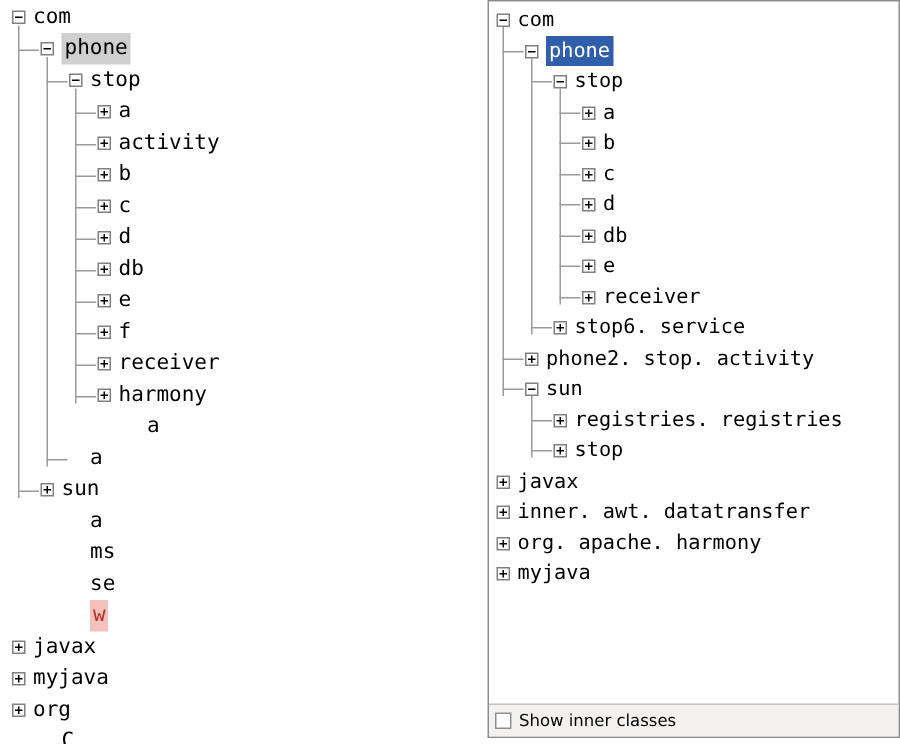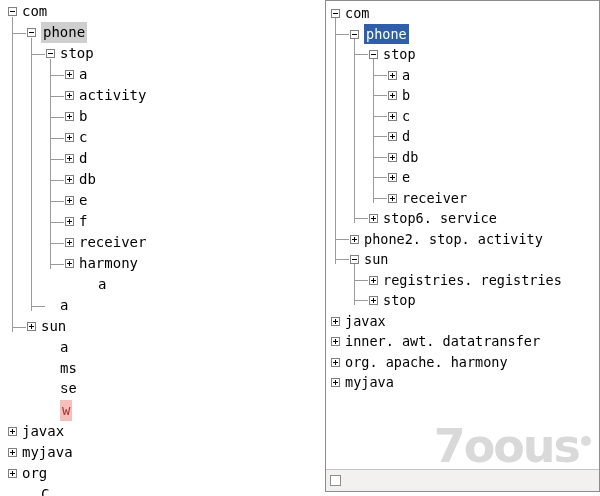--- a/index.html
+++ b/index.html
@@ -234,21 +234,21 @@
       <span class="toggle plus" style="left: 27px;"></span>
       <span class="label" style="left: 41px;">sun</span>
     </div>
     <div class="row" style="position: absolute; left: 0px; top: 337px; height: 21px; line-height: 21px;">
       <span class="label" style="left: 60px;">a</span>
     </div>
     <div class="row" style="position: absolute; left: 0px; top: 358px; height: 21px; line-height: 21px;">
       <span class="label" style="left: 60px;">ms</span>
     </div>
     <div class="row" style="position: absolute; left: 0px; top: 379px; height: 21px; line-height: 21px;">
-      <span class="label" style="left: 60px; font-family: Liberation Mono, monospace;">se</span>
+      <span class="label" style="left: 60px;">se</span>
     </div>
     <div class="row" style="position: absolute; left: 0px; top: 400px; height: 21px; line-height: 21px;">
       <span class="label pinkish" style="left: 60px;">w</span>
     </div>
     <div class="row" style="position: absolute; left: 0px; top: 421px; height: 21px; line-height: 21px;">
       <span class="toggle plus" style="left: 8px;"></span>
       <span class="label" style="left: 22px;">javax</span>
     </div>
     <div class="row" style="position: absolute; left: 0px; top: 442px; height: 21px; line-height: 21px;">
       <span class="toggle plus" style="left: 8px;"></span>
@@ -370,19 +370,17 @@
       <div class="hline" style="left: 47px; top: 94px; width: 14px;"></div>
       <div class="hline" style="left: 47px; top: 114.5px; width: 14px;"></div>
       <div class="hline" style="left: 47px; top: 135px; width: 14px;"></div>
       <div class="hline" style="left: 47px; top: 155.5px; width: 14px;"></div>
       <div class="hline" style="left: 47px; top: 176px; width: 14px;"></div>
       <div class="hline" style="left: 47px; top: 196.5px; width: 14px;"></div>
       <div class="vline" style="left: 28px; top: 263px; height: 41px;"></div>
       <div class="hline" style="left: 28px; top: 278.5px; width: 14px;"></div>
       <div class="hline" style="left: 28px; top: 299px; width: 14px;"></div>
     </div>
-  <div id="watermark">
-    <span>7oous</span><span class="dot"></span>
-  </div>
   <div id="right-footer">
     <span class="checkbox-box"></span>
+    <span id="footer-label">Show inner classes</span>
   </div>
 </div>
 
 </body></html>

